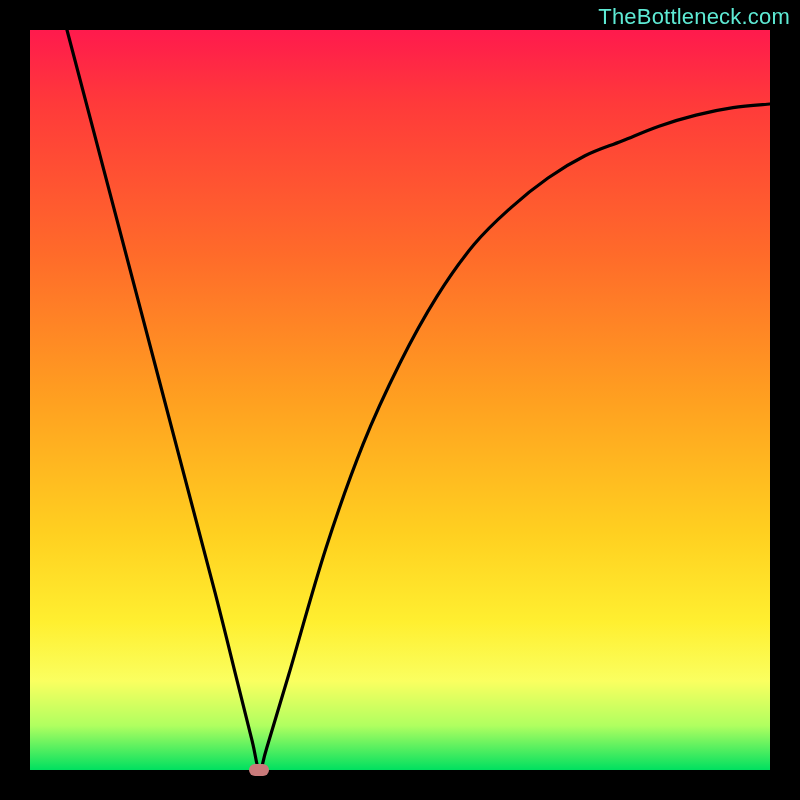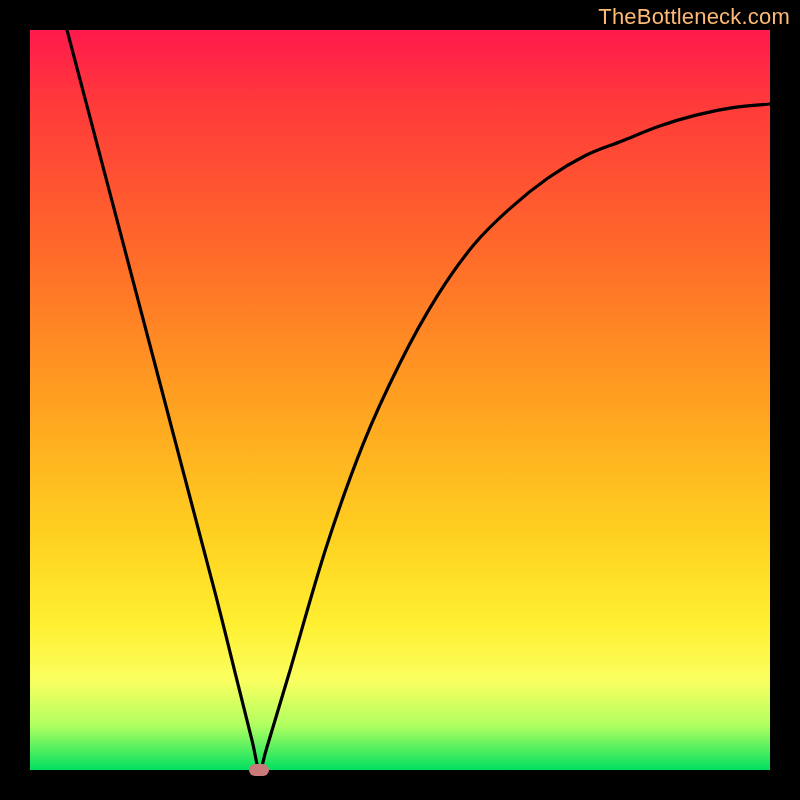--- a/index.html
+++ b/index.html
@@ -34,21 +34,21 @@
       #ffef30 80%,
       #faff60 88%,
       #b0ff60 94%,
       #00e060 100%
     );
   }
   .watermark {
     position: absolute;
     top: 4px;
     right: 10px;
-    color: #fdba74;
+    color: #5eead4;
     font-size: 22px;
     font-weight: 500;
     letter-spacing: 0.2px;
     user-select: none;
   }
   svg.curve-layer {
     position: absolute;
     left: 0;
     top: 0;
     width: 740px;

